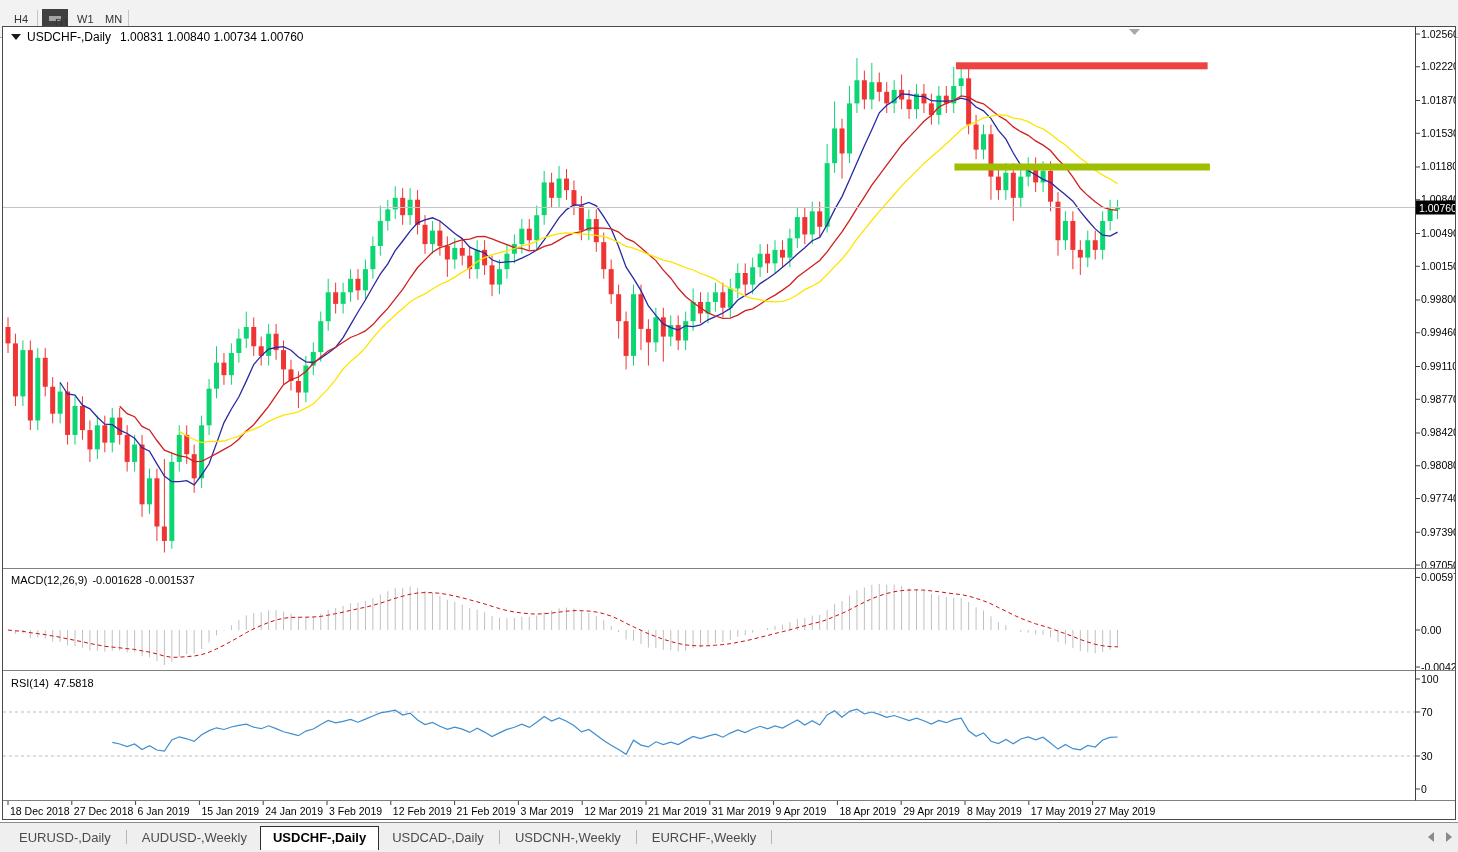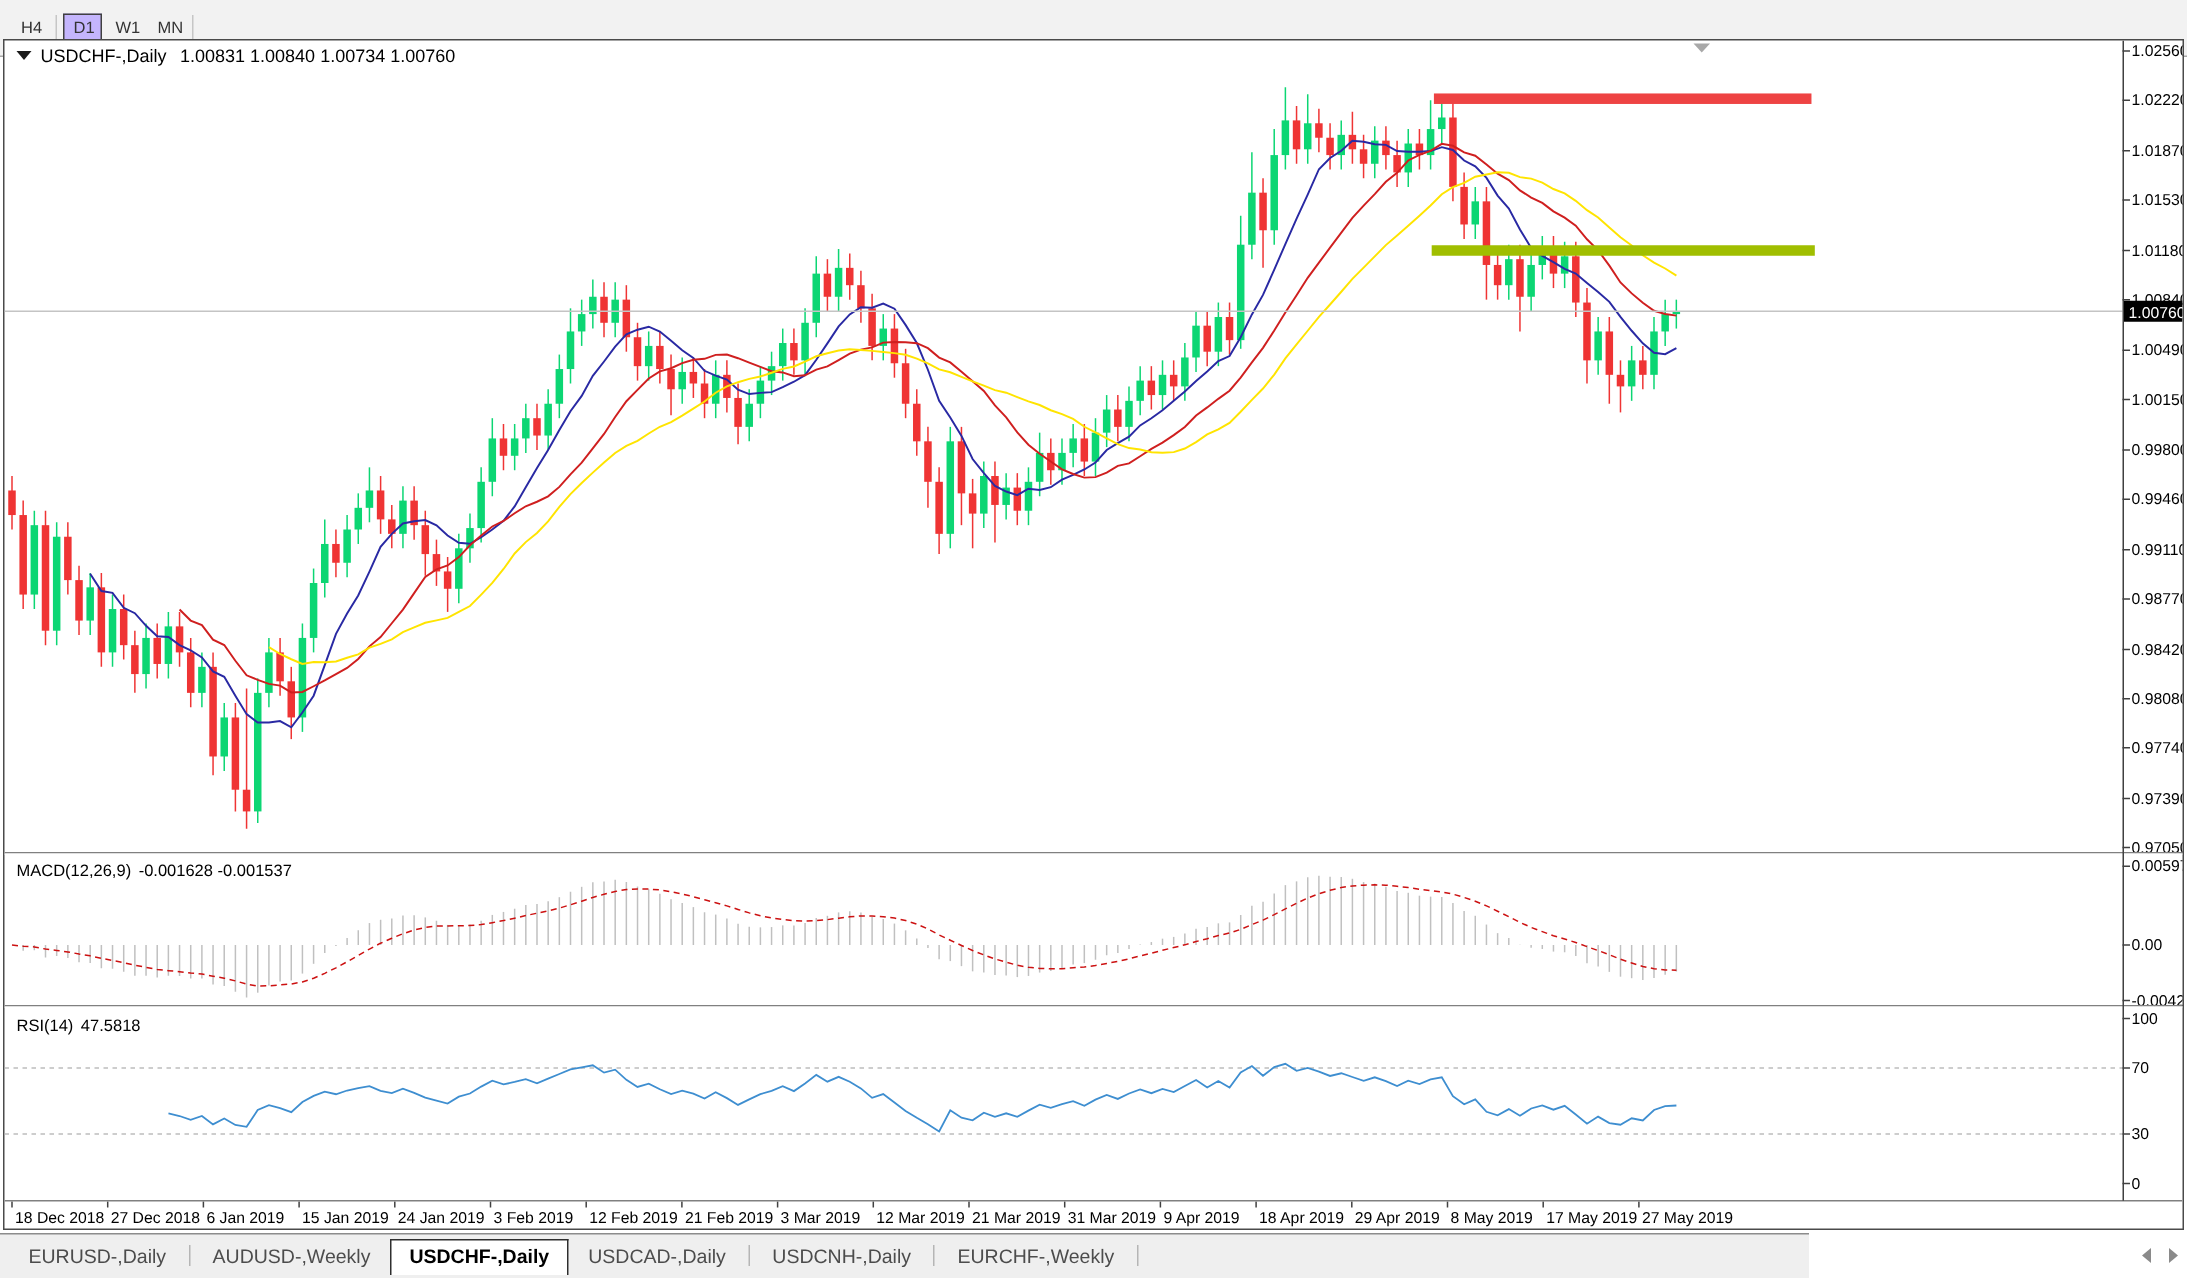--- a/index.html
+++ b/index.html
@@ -2,30 +2,30 @@
 <html><head>
 <meta charset="utf-8">
 <style>
   html,body{margin:0;padding:0;background:#ffffff;width:1458px;height:852px;overflow:hidden;
             font-family:"Liberation Sans",sans-serif;position:relative;}
   
   .toolbar{position:absolute;left:0;top:0;width:1458px;height:38px;background:#f2f2f2;
            border-bottom:1px solid #a8a8a8;display:flex;align-items:center;padding-left:6px;box-sizing:border-box;}
   .tf{font:11px "Liberation Sans",sans-serif;color:#333;background:transparent;border:1px solid transparent;
       width:26px;height:19px;margin:0 1px;cursor:default;}
-  .tf.active{background:#c4b5fd;border:1px solid #404040;}
+  .tf.active{background:#a3a3a3;border:7px solid #404040;}
   .tbsep{width:1px;height:17px;background:#c6c6c6;margin:0 3px;}
   
   .chart-window{position:absolute;left:2px;top:26px;width:1452px;height:792px;border:1px solid #4a4a4a;background:#fff;}
   svg text{font-family:"Liberation Sans",sans-serif;fill:#000;}
   .t-title{font-size:12px;}
   .t-ind{font-size:11px;}
   .t-axis{font-size:10.5px;}
   
-  .tabbar{position:absolute;left:0;top:822px;width:1206px;height:30px;background:#efefef;
+  .tabbar{position:absolute;left:0;top:822px;width:1458px;height:30px;background:#efefef;
           border-top:1px solid #8c8c8c;display:flex;align-items:flex-end;padding-left:6px;box-sizing:border-box;}
   .tab{font:13px "Liberation Sans",sans-serif;color:#4c4c4c;padding:3px 12px 4px 12px;background:transparent;
        border:1px solid transparent;border-bottom:none;margin-bottom:3px;white-space:nowrap;cursor:default;}
   .tab.active{background:#ffffff;border:1px solid #2e2e2e;border-bottom:none;color:#000;font-weight:bold;
               padding-bottom:5px;margin-bottom:2px;}
   .tabsep{width:1px;height:14px;background:#b5b5b5;margin:0 2px 8px 2px;}
   .scrollers{position:absolute;right:6px;top:832px;display:flex;gap:12px;}
   .arr{width:0;height:0;border-top:5px solid transparent;border-bottom:5px solid transparent;cursor:default;}
   .arr.left{border-right:6px solid #8a8a8a;}
   .arr.right{border-left:6px solid #8a8a8a;}
@@ -625,21 +625,21 @@
   </svg>
 </div>
 
 <div class="tabbar">
   <span class="tab">EURUSD-,Daily</span>
   <span class="tabsep"></span>
   <span class="tab">AUDUSD-,Weekly</span>
   <span class="tab active">USDCHF-,Daily</span>
   <span class="tab">USDCAD-,Daily</span>
   <span class="tabsep"></span>
-  <span class="tab">USDCNH-,Daily</span>
+  <span class="tab">USDCNH-,Weekly</span>
   <span class="tabsep"></span>
   <span class="tab">EURCHF-,Weekly</span>
   <span class="tabsep"></span>
 </div>
 <div class="scrollers">
   <div class="arr left"></div>
   <div class="arr right"></div>
 </div>
 
 </body></html>

